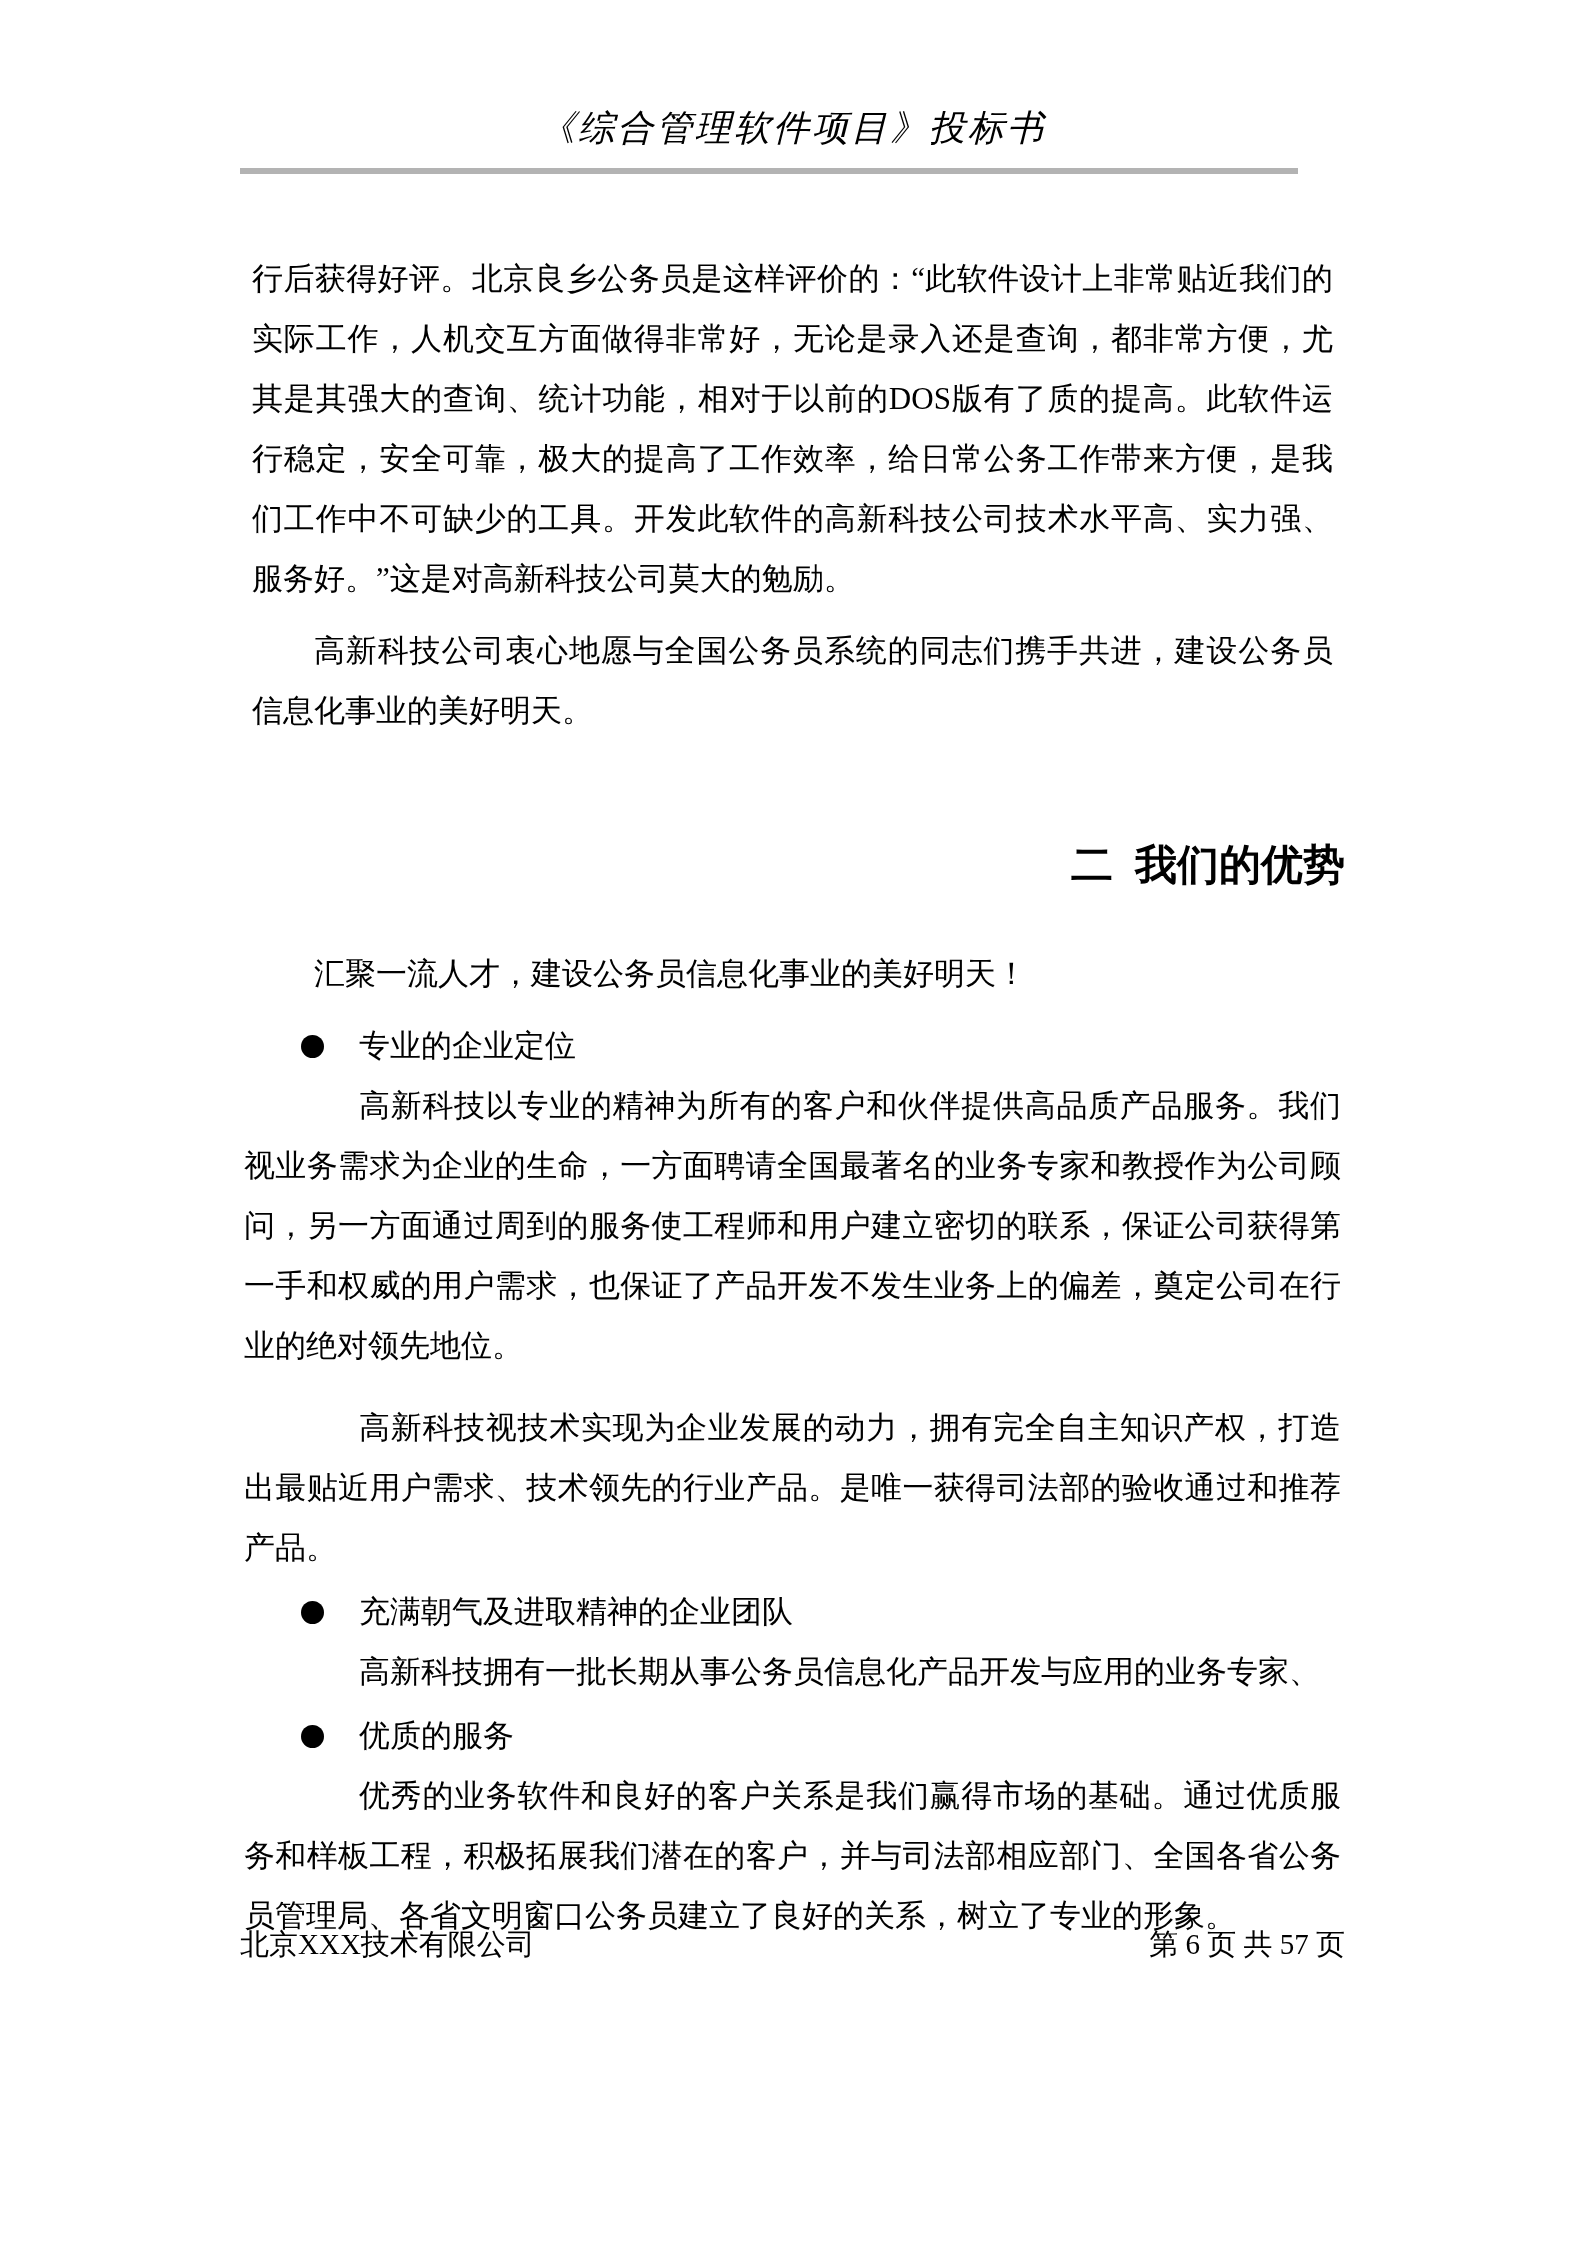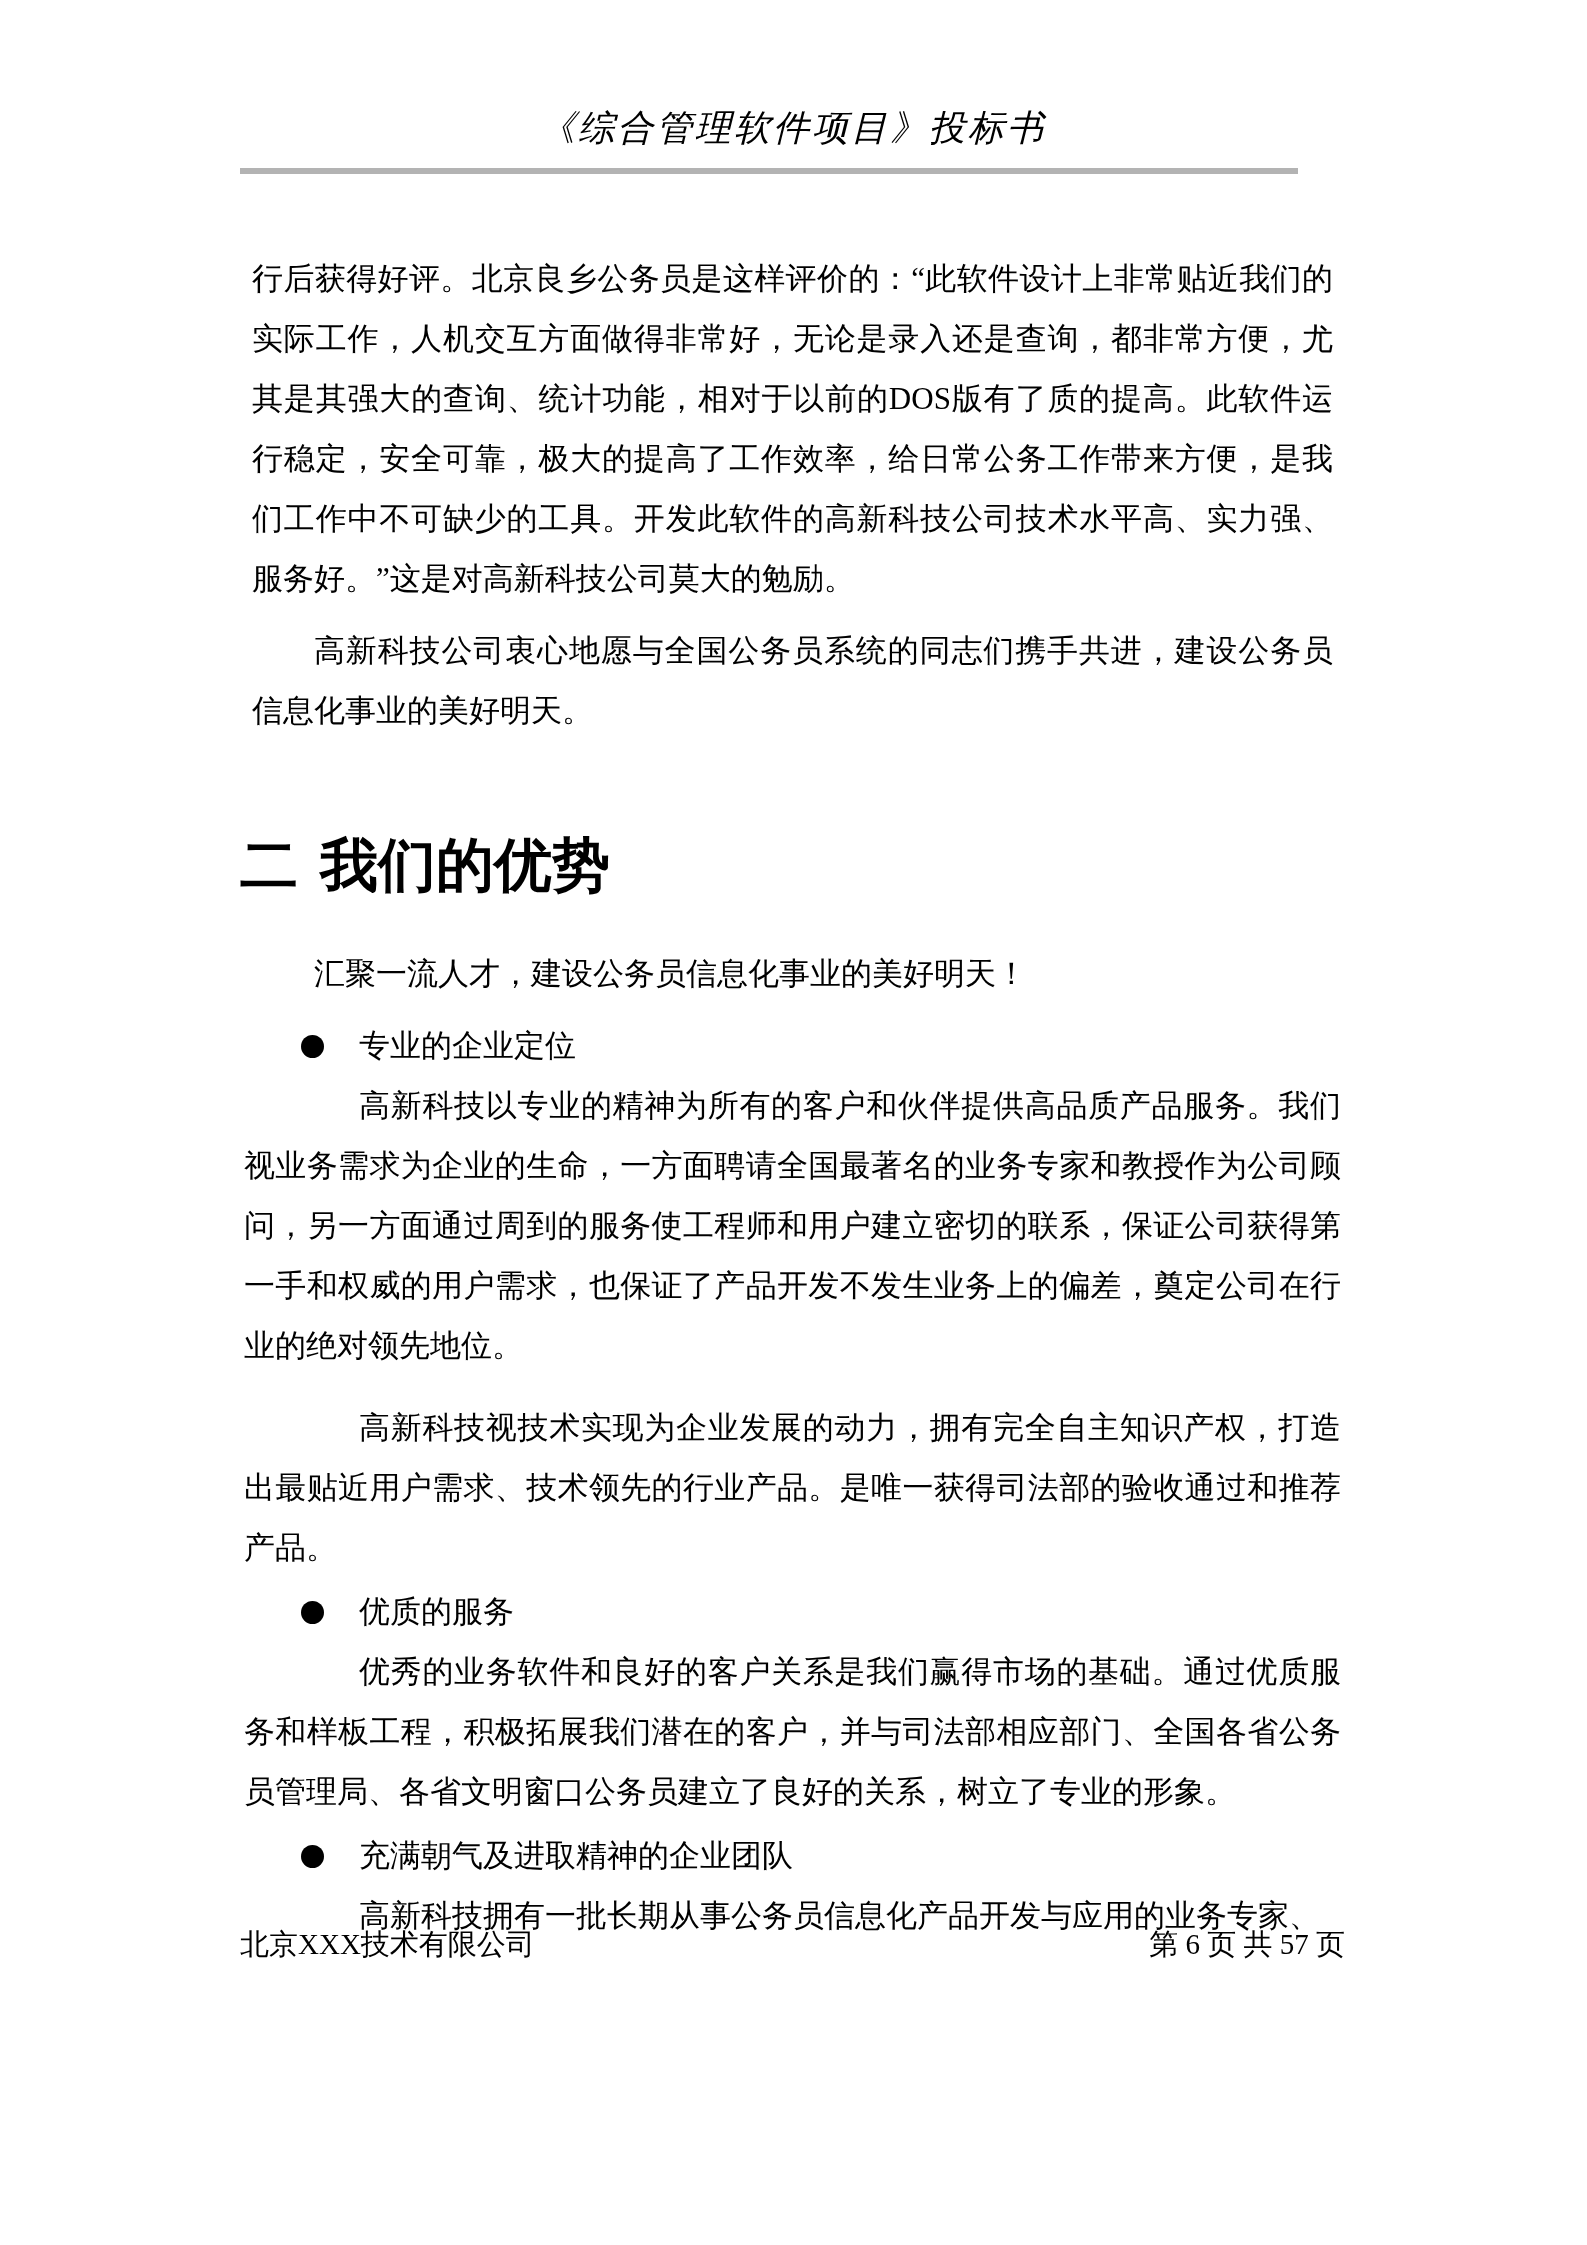--- a/index.html
+++ b/index.html
@@ -29,22 +29,22 @@
     font-size:31px; line-height:60px;
     text-align:justify;
     text-justify:inter-ideograph;
   }
   .para { margin:12px; }
   .para.indent { text-indent:2em; }
   .section-heading {
     margin:89px 0 44px 0;
     font-family:"Liberation Sans","DejaVu Sans",sans-serif;
     font-weight:bold;
-    font-size:58px; line-height:70px;
-    text-align:left;
+    font-size:42px; line-height:70px;
+    text-align:right;
   }
   .sec-num { margin-right:22px; }
   .bullet-item { margin:4px;font-family:Liberation Serif, serif; }
   .bullet-item + .bullet-item, .bullet-item:first-of-type { margin-top:0; }
   .bullet-line {
     display:flex; align-items:center;
     padding-left:57px;
     height:60px;
   }
   .bullet-glyph {
@@ -92,31 +92,31 @@
       <p class="para bullet-body">高新科技以专业的精神为所有的客户和伙伴提供高品质产品服务。我们视业务需求为企业的生命，一方面聘请全国最著名的业务专家和教授作为公司顾问，另一方面通过周到的服务使工程师和用户建立密切的联系，保证公司获得第一手和权威的用户需求，也保证了产品开发不发生业务上的偏差，奠定公司在行业的绝对领先地位。</p>
     </div>
 
     <div class="bullet-item spaced">
       <p class="para bullet-body">高新科技视技术实现为企业发展的动力，拥有完全自主知识产权，打造出最贴近用户需求、技术领先的行业产品。是唯一获得司法部的验收通过和推荐产品。</p>
     </div>
 
     <div class="bullet-item">
       <div class="bullet-line">
         <span class="bullet-glyph"></span>
-        <span class="bullet-label">优质的服务</span>
+        <span class="bullet-label">充满朝气及进取精神的企业团队</span>
       </div>
-      <p class="para bullet-body">优秀的业务软件和良好的客户关系是我们赢得市场的基础。通过优质服务和样板工程，积极拓展我们潜在的客户，并与司法部相应部门、全国各省公务员管理局、各省文明窗口公务员建立了良好的关系，树立了专业的形象。</p>
+      <p class="para bullet-body">高新科技拥有一批长期从事公务员信息化产品开发与应用的业务专家、</p>
     </div>
 
     <div class="bullet-item">
       <div class="bullet-line">
         <span class="bullet-glyph"></span>
-        <span class="bullet-label">充满朝气及进取精神的企业团队</span>
+        <span class="bullet-label">优质的服务</span>
       </div>
-      <p class="para bullet-body">高新科技拥有一批长期从事公务员信息化产品开发与应用的业务专家、</p>
+      <p class="para bullet-body">优秀的业务软件和良好的客户关系是我们赢得市场的基础。通过优质服务和样板工程，积极拓展我们潜在的客户，并与司法部相应部门、全国各省公务员管理局、各省文明窗口公务员建立了良好的关系，树立了专业的形象。</p>
     </div>
 
   </div>
 
   <div class="doc-footer">
     <span>北京XXX技术有限公司</span>
     <span>第 6 页 共 57 页</span>
   </div>
 
 </div>

